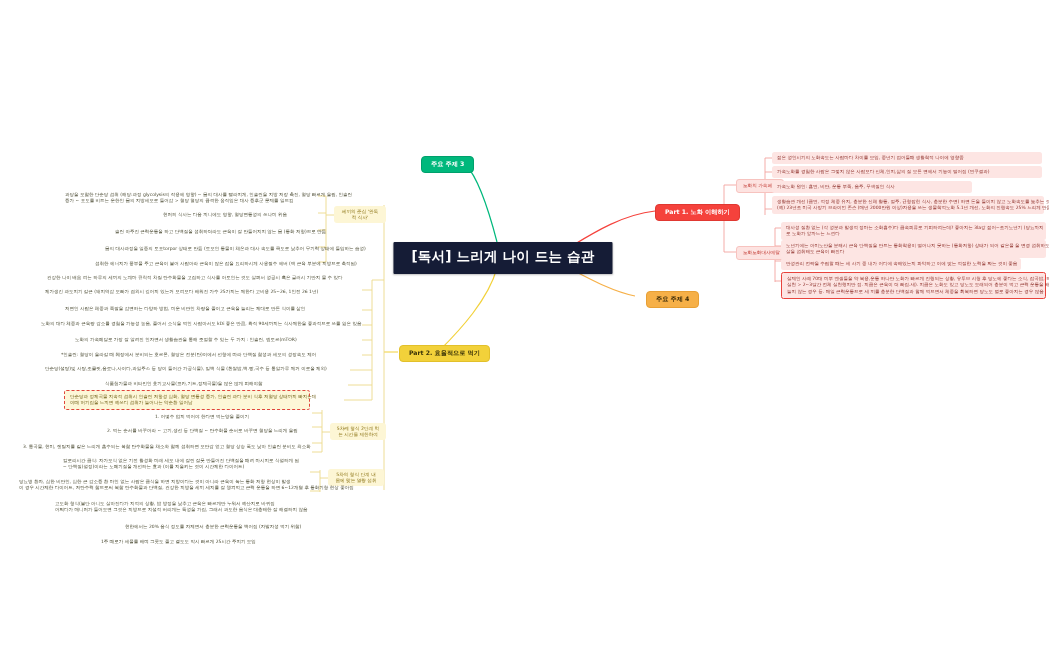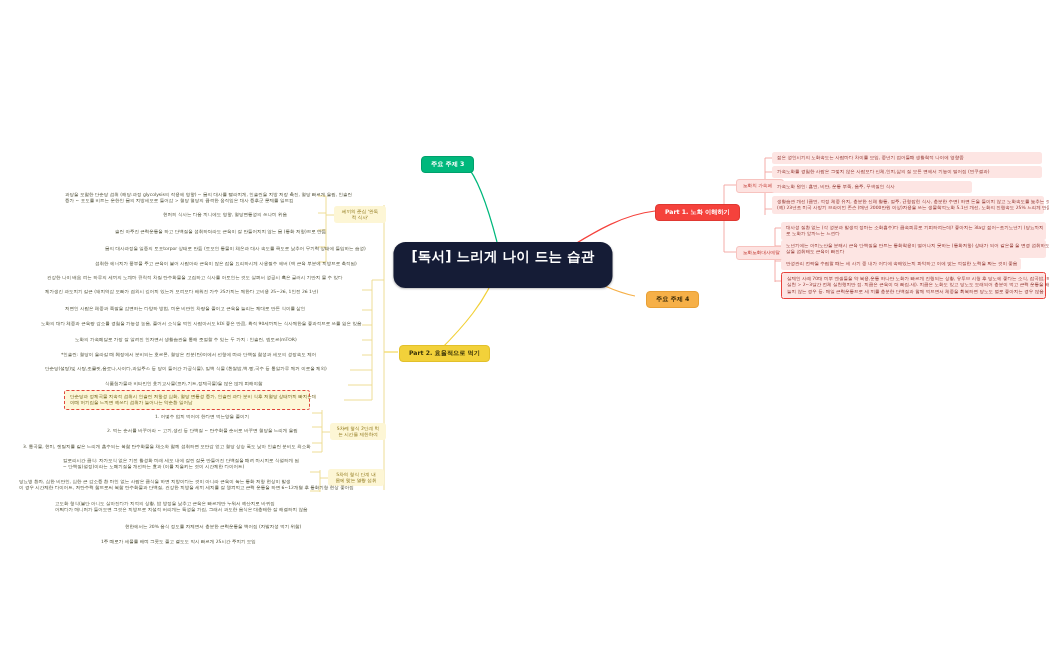--- a/index.html
+++ b/index.html
@@ -9,22 +9,22 @@
     -webkit-font-smoothing:antialiased;
   }
   #canvas{position:absolute;inset:0;}
   #wires{position:absolute;left:0;top:0;width:1049px;height:650px;pointer-events:none;}
 
   
   .root-node{
     position:absolute;left:503px;top:242px;
     transform:translate(-50%,0);
     background:#151c36;color:#ffffff;
-    border-radius:12px;
-    padding:7px 18px 23px 18px;
+    border-radius:1px;
+    padding:7px 18px 9px 18px;
     font-size:13.5px;font-weight:bold;letter-spacing:.2px;
     white-space:nowrap;line-height:1.15;
     box-shadow:0 1px 2px rgba(0,0,0,.25);
   }
 
   
   .pill{
     position:absolute;white-space:nowrap;border-radius:4px;
     font-size:6.2px;font-weight:bold;line-height:1.1;
     padding:4px 9px;text-align:center;

